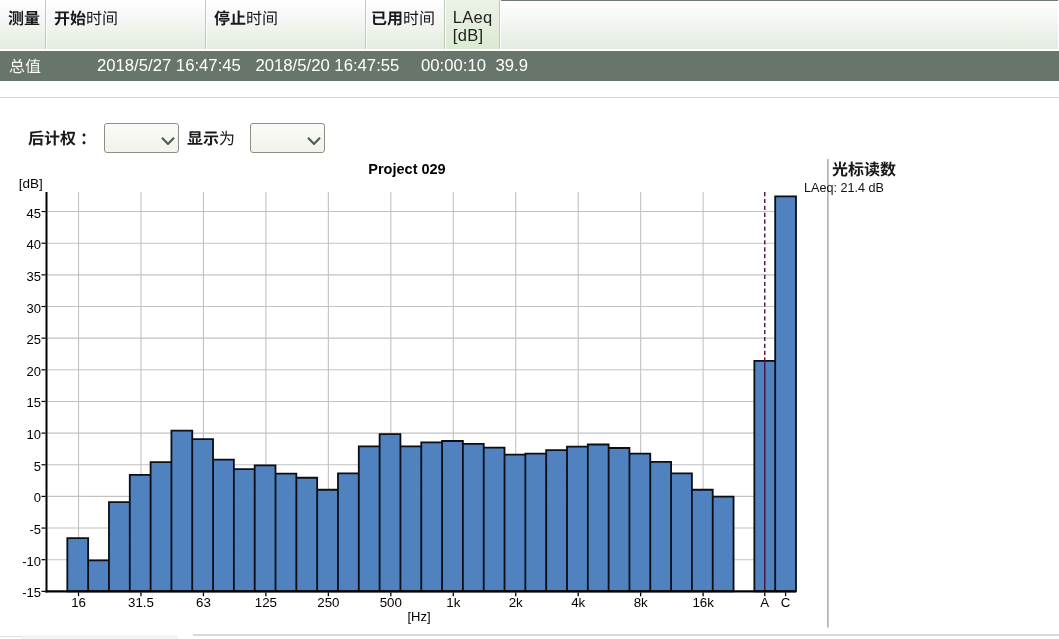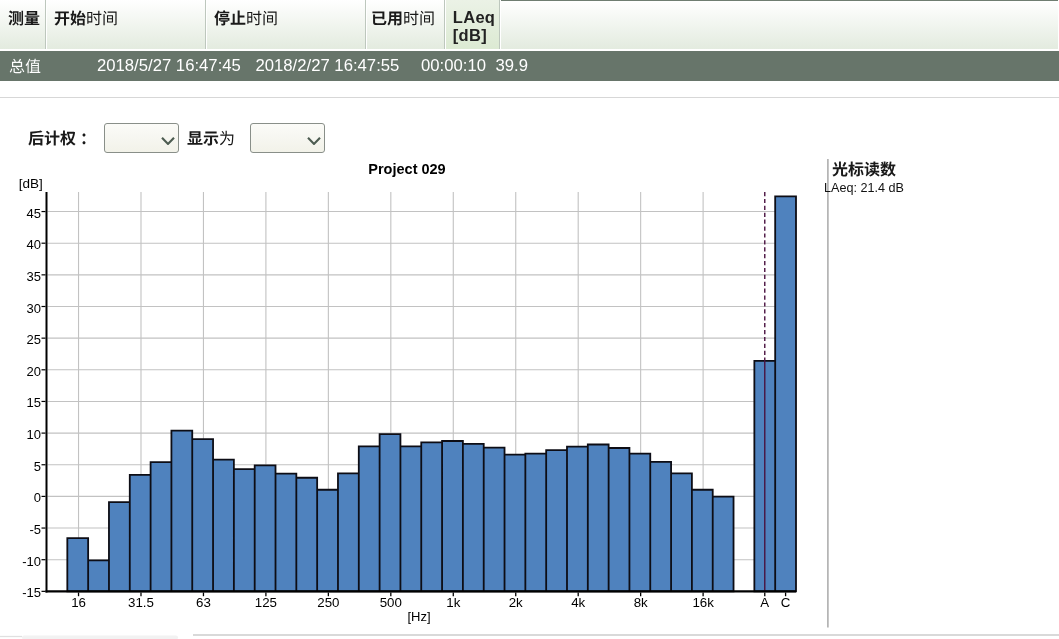--- a/index.html
+++ b/index.html
@@ -6,21 +6,21 @@
 #hdr { position:absolute; left:0; top:0; width:1059px; height:49.4px; }
 .hcell { position:absolute; top:0; height:49.4px;
   background:linear-gradient(#ffffff, #e3ebdf);
   border-right:1px solid #bdc7bd; }
 .cell-laeq { background:linear-gradient(#ebf2e6, #dcead3); }
 #drow { position:absolute; left:0; top:50.7px; width:1059px; height:30.3px; background:#67756a; }
 .dtxt { position:absolute; color:#fff; font-size:16.7px; line-height:1; top:58px;margin-left:43px; }
 #sep1 { position:absolute; left:0; top:97px; width:1059px; height:1px; background:#d7d7d7; }
 .dd { position:absolute; top:123px; width:75px; height:29.5px; border:1.8px solid #898f89;
   border-radius:3px; background:linear-gradient(#fbfbf8, #f2f2e9); }
-.hlat { position:absolute; font-weight:bold; font-size:16.5px; line-height:18.3px; color:#222; letter-spacing:0.3px; }
+.hlat { position:absolute; font-weight:normal; font-size:16.5px; line-height:18.3px; color:#222; letter-spacing:0.3px; }
 </style></head>
 <body>
 <div id="hdr">
 <div class="hcell" style="left:0.0px;width:45.5px;"></div>
 <div class="hcell" style="left:46.5px;width:159.0px;"></div>
 <div class="hcell" style="left:206.5px;width:159.0px;"></div>
 <div class="hcell" style="left:366.5px;width:78.0px;"></div>
 <div class="hcell cell-laeq" style="left:445.5px;width:54.0px;"></div>
 <div class="hcell" style="left:500.5px;width:557.5px;border-right:none;border-top:1.6px solid #6f7d71;"></div>
 </div>
@@ -35,21 +35,21 @@
   </svg>
 <svg style="position:absolute;left:371.0px;top:10.3px" width="64.0" height="16.0" viewBox="0 0 4000 1000">
     <path d="M91 87V206H711V419H255V283H131V750C131 903 189 942 383 942C428 942 669 942 717 942C900 942 944 887 967 697C932 690 877 670 846 650C831 796 816 822 712 822C653 822 434 822 382 822C272 822 255 813 255 750V537H711V584H836V87Z M1142 97V456C1142 597 1133 776 1023 897C1050 912 1099 953 1118 975C1190 897 1227 787 1244 677H1450V957H1571V677H1782V827C1782 845 1775 851 1757 851C1738 851 1672 852 1615 849C1631 880 1650 932 1654 964C1745 965 1806 962 1847 943C1888 925 1902 892 1902 828V97ZM1260 212H1450V328H1260ZM1782 212V328H1571V212ZM1260 440H1450V564H1257C1259 526 1260 490 1260 457ZM1782 440V564H1571V440Z M2474 428C2527 505 2595 611 2627 672L2693 634C2659 573 2590 471 2536 395ZM2324 478V706H2153V478ZM2324 411H2153V192H2324ZM2081 124V855H2153V774H2394V124ZM2764 45V240H2440V314H2764V847C2764 867 2756 874 2736 874C2714 876 2640 876 2562 873C2573 895 2585 929 2590 950C2690 950 2754 949 2790 936C2826 924 2840 902 2840 847V314H2962V240H2840V45Z M3091 265V960H3168V265ZM3106 89C3152 133 3204 196 3227 236L3289 196C3265 154 3211 95 3164 53ZM3379 585H3619V720H3379ZM3379 389H3619V522H3379ZM3311 326V782H3690V326ZM3352 96V167H3836V869C3836 882 3832 886 3819 887C3806 887 3765 888 3723 886C3733 905 3743 937 3747 955C3808 955 3851 955 3878 943C3904 930 3913 911 3913 869V96Z" fill="#1a1a1a"></path>
   </svg>
 <div class="hlat" style="left:452.8px;top:7.6px">LAeq<br>[dB]</div>
 <div id="drow"></div>
 <svg style="position:absolute;left:8.5px;top:57.7px" width="32.0" height="16.0" viewBox="0 0 2000 1000">
     <path d="M759 666C816 735 875 828 897 890L958 852C936 789 875 700 816 633ZM412 611C478 656 554 727 591 776L647 728C609 681 532 613 465 569ZM281 639V846C281 927 312 949 431 949C455 949 630 949 656 949C748 949 773 921 784 806C762 802 730 790 713 779C707 867 700 881 650 881C611 881 464 881 435 881C371 881 360 875 360 845V639ZM137 655C119 732 84 820 43 871L112 904C157 844 190 750 208 668ZM265 313H737V489H265ZM186 242V561H820V242H657C692 191 729 129 761 72L684 41C658 101 614 184 575 242H370L429 212C411 165 365 96 321 44L257 74C299 125 341 195 358 242Z M1599 40C1596 70 1591 106 1586 142H1329V209H1574C1568 243 1562 275 1555 302H1382V866H1286V931H1958V866H1869V302H1623C1631 275 1639 243 1646 209H1928V142H1661L1679 45ZM1450 866V783H1799V866ZM1450 501H1799V587H1450ZM1450 445V361H1799V445ZM1450 641H1799V728H1450ZM1264 41C1211 193 1124 342 1032 440C1045 458 1066 497 1074 514C1103 482 1132 445 1159 405V960H1229V291C1269 219 1304 141 1333 63Z" fill="#ffffff"></path>
   </svg>
 <div class="dtxt" style="left:54px">2018/5/27 16:47:45</div>
-<div class="dtxt" style="left:212.5px">2018/2/27 16:47:55</div>
+<div class="dtxt" style="left:212.5px">2018/5/20 16:47:55</div>
 <div class="dtxt" style="left:378px">00:00:10</div>
 <div class="dtxt" style="left:452.5px">39.9</div>
 <div id="sep1"></div>
 <svg style="position:absolute;left:28.3px;top:130.4px" width="48.0" height="16.0" viewBox="0 0 3000 1000">
     <path d="M138 115V390C138 540 129 748 21 890C48 905 100 947 121 972C236 825 260 588 263 420H968V306H263V215C484 203 723 176 905 131L808 33C646 75 378 102 138 115ZM316 531V969H437V924H773V966H901V531ZM437 813V642H773V813Z M1115 118C1172 165 1246 232 1280 276L1361 189C1325 146 1247 83 1192 40ZM1038 339V458H1184V760C1184 805 1152 838 1129 853C1149 879 1179 934 1188 965C1207 940 1244 912 1446 765C1434 740 1415 689 1408 654L1306 726V339ZM1607 35V346H1367V471H1607V970H1736V471H1967V346H1736V35Z M2814 230C2788 370 2743 491 2682 590C2629 494 2594 377 2568 230ZM2848 114 2828 115H2435V230H2486L2455 236C2489 428 2533 575 2605 695C2538 771 2459 830 2369 868C2394 890 2427 936 2443 967C2531 923 2609 866 2676 795C2732 861 2801 919 2886 974C2903 938 2940 896 2972 872C2881 821 2810 765 2754 698C2850 557 2915 372 2944 133L2868 110ZM2190 30V228H2040V339H2168C2136 462 2076 604 2010 682C2030 715 2063 771 2076 807C2119 749 2158 664 2190 570V969H2308V520C2345 567 2386 621 2408 656L2476 545C2453 521 2345 419 2308 389V339H2425V228H2308V30Z" fill="#1a1a1a"></path>
   </svg>
 <svg style="position:absolute;left:80.3px;top:130.4px" width="16.0" height="16.0" viewBox="0 0 1000 1000">
     <path d="M250 411C303 411 345 371 345 317C345 262 303 222 250 222C197 222 155 262 155 317C155 371 197 411 250 411ZM250 888C303 888 345 848 345 794C345 739 303 699 250 699C197 699 155 739 155 794C155 848 197 888 250 888Z" fill="#1a1a1a"></path>
   </svg>
 <svg style="position:absolute;left:187.0px;top:130.4px" width="48.0" height="16.0" viewBox="0 0 3000 1000">
@@ -150,13 +150,13 @@
 <text x="419" y="621" text-anchor="middle" font-size="13" fill="#000">[Hz]</text>
 <text x="407" y="173.5" text-anchor="middle" font-size="14.5" font-weight="bold" fill="#000">Project 029</text>
 <line x1="827.9" y1="159" x2="827.9" y2="627.5" stroke="#a9a9a9" stroke-width="1.5"></line>
 <line x1="0" y1="636.5" x2="22" y2="636.5" stroke="#e0e0e0" stroke-width="1.3"></line>
 <rect x="22" y="635.4" width="156" height="4" rx="2" fill="#f2f2f2"></rect>
 <line x1="193" y1="635" x2="1059" y2="635" stroke="#cdcdcd" stroke-width="1.4"></line>
 </svg>
 <svg style="position:absolute;left:831.7px;top:161.4px" width="64.0" height="16.0" viewBox="0 0 4000 1000">
     <path d="M121 114C165 193 210 297 225 362L342 315C325 248 275 149 230 73ZM769 66C743 146 695 250 654 317L758 357C801 295 852 198 896 109ZM435 30V397H49V510H294C280 675 254 797 23 866C50 890 83 939 96 971C360 882 405 721 423 510H565V813C565 929 594 966 707 966C728 966 804 966 827 966C926 966 957 919 969 744C937 736 885 715 859 695C855 832 849 854 816 854C798 854 739 854 724 854C692 854 686 848 686 812V510H953V397H557V30Z M1467 92V204H1908V92ZM1773 565C1816 668 1856 802 1866 884L1974 845C1961 761 1917 632 1872 531ZM1465 535C1441 639 1399 748 1348 817C1374 830 1421 862 1442 879C1494 801 1544 677 1573 560ZM1421 331V443H1617V826C1617 839 1613 842 1600 842C1587 842 1545 843 1505 841C1521 876 1536 929 1539 964C1607 964 1656 962 1693 942C1731 922 1739 888 1739 829V443H1964V331ZM1173 30V228H1034V339H1150C1124 451 1074 582 1016 654C1037 685 1066 738 1077 771C1113 719 1146 642 1173 559V969H1292V495C1319 538 1346 584 1360 614L1424 519C1406 495 1321 391 1292 360V339H1409V228H1292V30Z M2678 790C2757 842 2855 920 2900 973L2976 897C2927 844 2826 771 2749 722ZM2079 120C2135 167 2209 233 2242 277L2323 189C2287 147 2211 85 2155 43ZM2359 270V371H2826C2816 410 2805 448 2796 476L2889 497C2911 443 2935 358 2954 282L2878 267L2860 270H2707V208H2904V109H2707V30H2590V109H2393V208H2590V270ZM2032 337V452H2154V774C2154 828 2127 865 2106 883C2124 900 2154 940 2164 963C2180 939 2210 910 2371 770C2362 756 2352 734 2343 712H2558C2516 776 2443 838 2318 884C2342 905 2376 949 2390 976C2564 908 2651 810 2692 712H2951V609H2722C2728 573 2730 538 2730 506V397H2615V467C2581 440 2522 406 2476 384L2428 441C2479 467 2543 508 2574 538L2615 486V503C2615 535 2613 571 2603 609H2524L2557 570C2525 538 2458 496 2405 470L2353 527C2393 550 2440 581 2475 609H2338V700L2326 668L2264 721V337Z M3424 42C3408 80 3380 135 3358 170L3434 204C3460 173 3492 127 3525 82ZM3374 642C3356 677 3332 708 3305 735L3223 695L3253 642ZM3080 733C3126 751 3175 775 3223 800C3166 835 3099 861 3026 877C3046 898 3069 940 3080 967C3170 942 3251 906 3319 855C3348 873 3374 891 3395 907L3466 829C3446 815 3421 800 3395 784C3446 726 3485 654 3510 565L3445 541L3427 545H3301L3317 506L3211 487C3204 506 3196 525 3187 545H3060V642H3137C3118 676 3098 707 3080 733ZM3067 83C3091 122 3115 174 3122 208H3043V302H3191C3145 351 3081 395 3022 419C3044 441 3070 480 3084 507C3134 479 3187 438 3233 392V481H3344V373C3382 403 3421 436 3443 457L3506 374C3488 361 3433 328 3387 302H3534V208H3344V30H3233V208H3130L3213 172C3205 136 3179 85 3153 47ZM3612 33C3590 213 3545 384 3465 488C3489 505 3534 544 3551 564C3570 537 3588 507 3604 474C3623 550 3646 621 3675 684C3623 768 3550 831 3449 877C3469 900 3501 950 3511 974C3605 926 3678 866 3734 791C3779 860 3835 918 3904 961C3921 931 3956 888 3982 867C3906 825 3846 762 3799 684C3847 585 3877 467 3896 326H3959V215H3691C3703 161 3714 106 3722 49ZM3784 326C3774 411 3759 487 3736 553C3709 483 3689 407 3675 326Z" fill="#1a1a1a"></path>
   </svg>
-<div style="position:absolute;left:824px;top:181.7px;font-size:12.6px;line-height:1;color:#111">LAeq: 21.4 dB</div>
+<div style="position:absolute;left:804px;top:181.7px;font-size:12.6px;line-height:1;color:#111">LAeq: 21.4 dB</div>
 
 </body></html>

